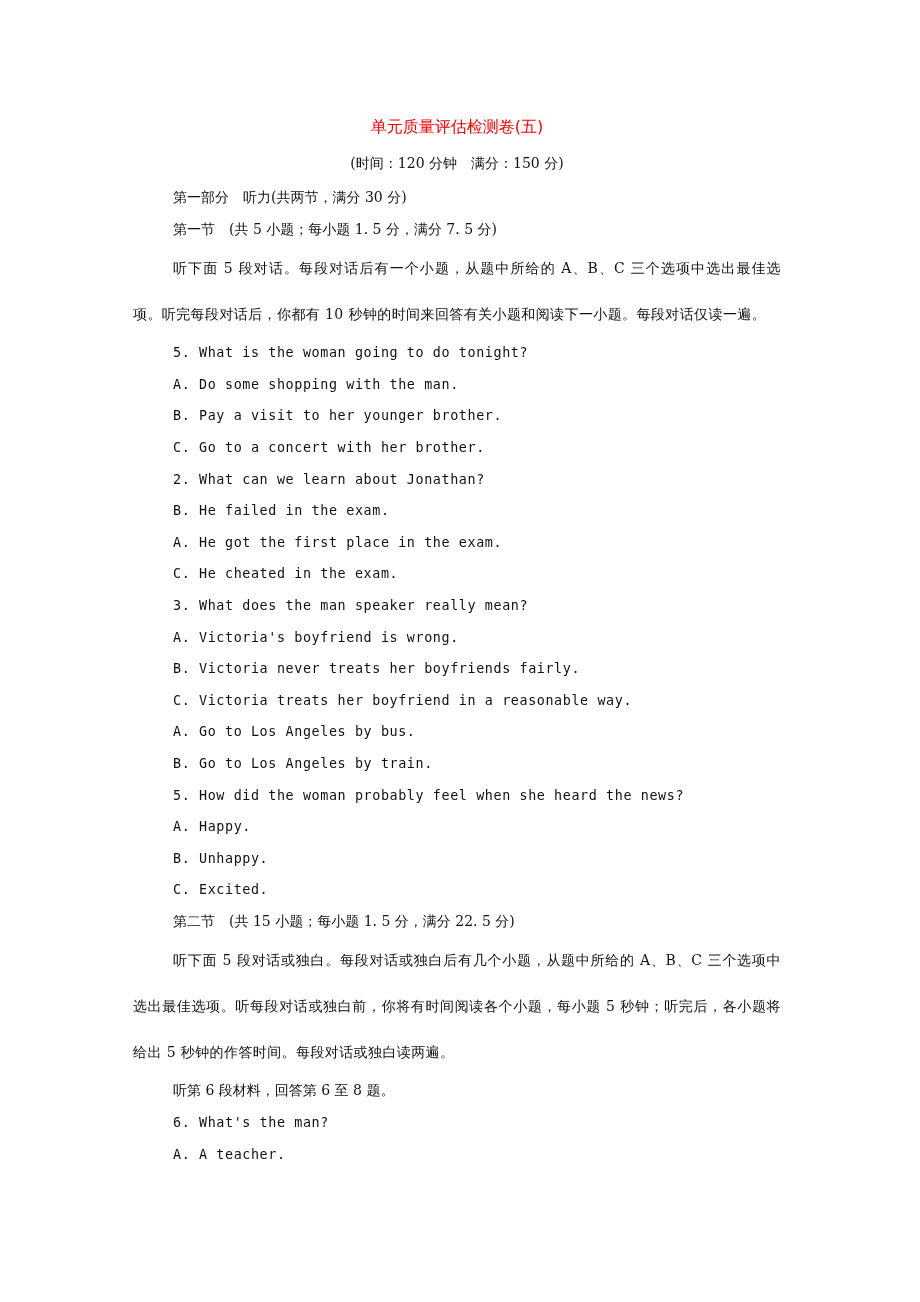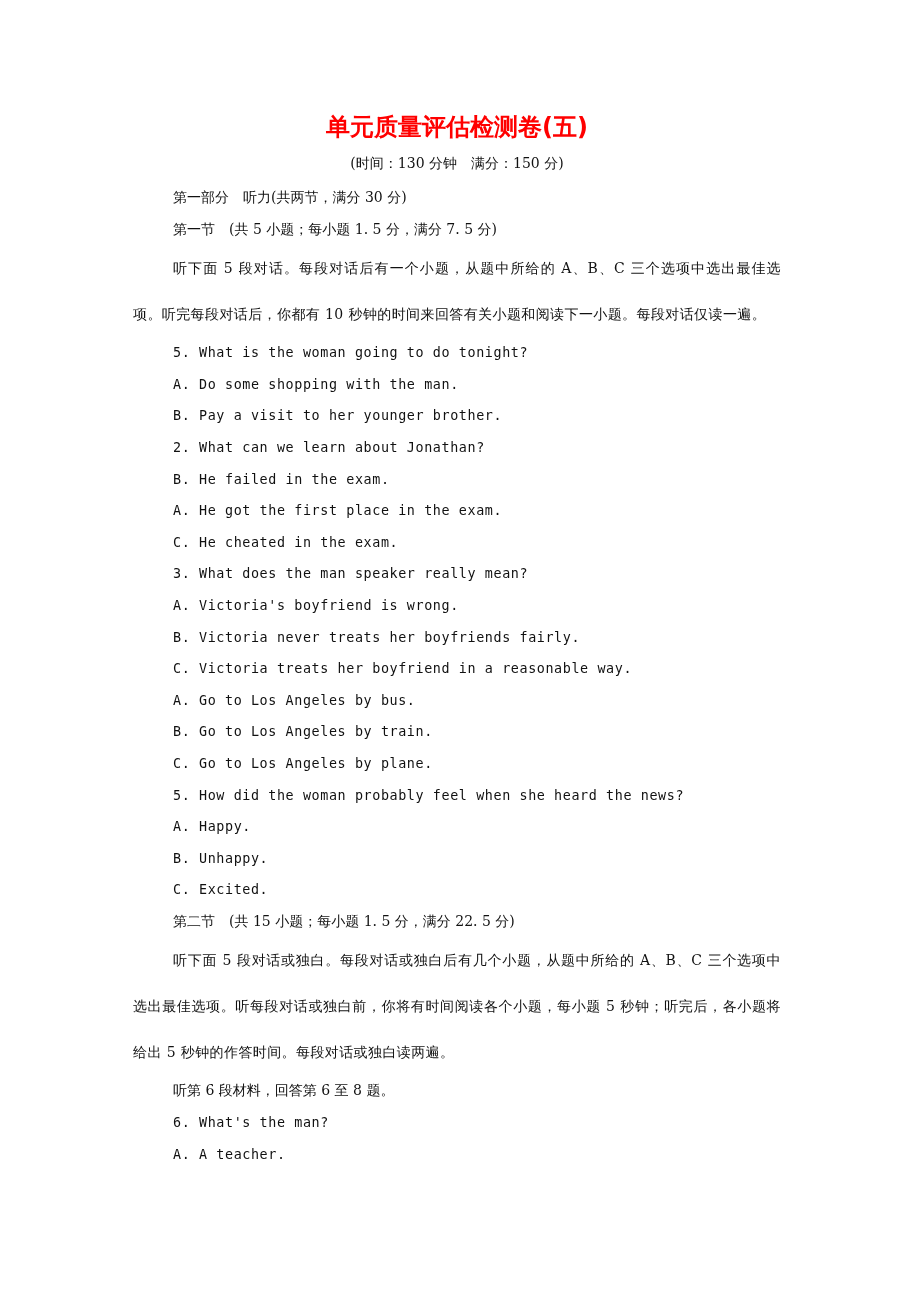--- a/index.html
+++ b/index.html
@@ -21,22 +21,22 @@
       top: 0;
       width: 648px;
     }
     .title {
       position: absolute;
       left: 0;
       top: 114px;
       width: 648px;
       text-align: center;
       color: #ff0000;
-      font-weight: bold;
-      font-size: 24px;
+      font-weight: normal;
+      font-size: 16px;
       line-height: 26px;
       font-family: "DejaVu Sans", "Liberation Sans", sans-serif;
       letter-spacing: 0px;
     }
     .subtitle {
       position: absolute;
       left: 0;
       top: 152px;
       width: 648px;
       text-align: center;
@@ -67,51 +67,51 @@
       text-indent: 40px;
       text-align: justify;
       letter-spacing: 0.4px;
     }
   </style>
 </head>
 <body>
 
 <div class="page">
   <div class="title">单元质量评估检测卷(五)</div>
-  <div class="subtitle">(时间：130 分钟　满分：150 分)</div>
+  <div class="subtitle">(时间：120 分钟　满分：150 分)</div>
 
   <div class="body-text">
     <div class="line">第一部分　听力(共两节，满分 30 分)</div>
     <div class="line">第一节　(共 5 小题；每小题 1. 5 分，满分 7. 5 分)</div>
     <div class="para">听下面 5 段对话。每段对话后有一个小题，从题中所给的 A、B、C 三个选项中选出最佳选项。听完每段对话后，你都有 10 秒钟的时间来回答有关小题和阅读下一小题。每段对话仅读一遍。</div>
 
     <div>
       <div class="line mono">5. What is the woman going to do tonight?</div>
       <div class="line mono">A. Do some shopping with the man.</div>
       <div class="line mono">B. Pay a visit to her younger brother.</div>
+      <div class="line mono">C. Go to a concert with her brother.</div>
     </div>
 
     <div>
       <div class="line mono">2. What can we learn about Jonathan?</div>
       <div class="line mono">B. He failed in the exam.</div>
       <div class="line mono">A. He got the first place in the exam.</div>
       <div class="line mono">C. He cheated in the exam.</div>
     </div>
 
     <div>
       <div class="line mono">3. What does the man speaker really mean?</div>
       <div class="line mono">A. Victoria's boyfriend is wrong.</div>
       <div class="line mono">B. Victoria never treats her boyfriends fairly.</div>
       <div class="line mono">C. Victoria treats her boyfriend in a reasonable way.</div>
     </div>
 
     <div>
       <div class="line mono">A. Go to Los Angeles by bus.</div>
       <div class="line mono">B. Go to Los Angeles by train.</div>
-      <div class="line mono">C. Go to Los Angeles by plane.</div>
     </div>
 
     <div>
       <div class="line mono">5. How did the woman probably feel when she heard the news?</div>
       <div class="line mono">A. Happy.</div>
       <div class="line mono">B. Unhappy.</div>
       <div class="line mono">C. Excited.</div>
     </div>
 
     <div class="line">第二节　(共 15 小题；每小题 1. 5 分，满分 22. 5 分)</div>

